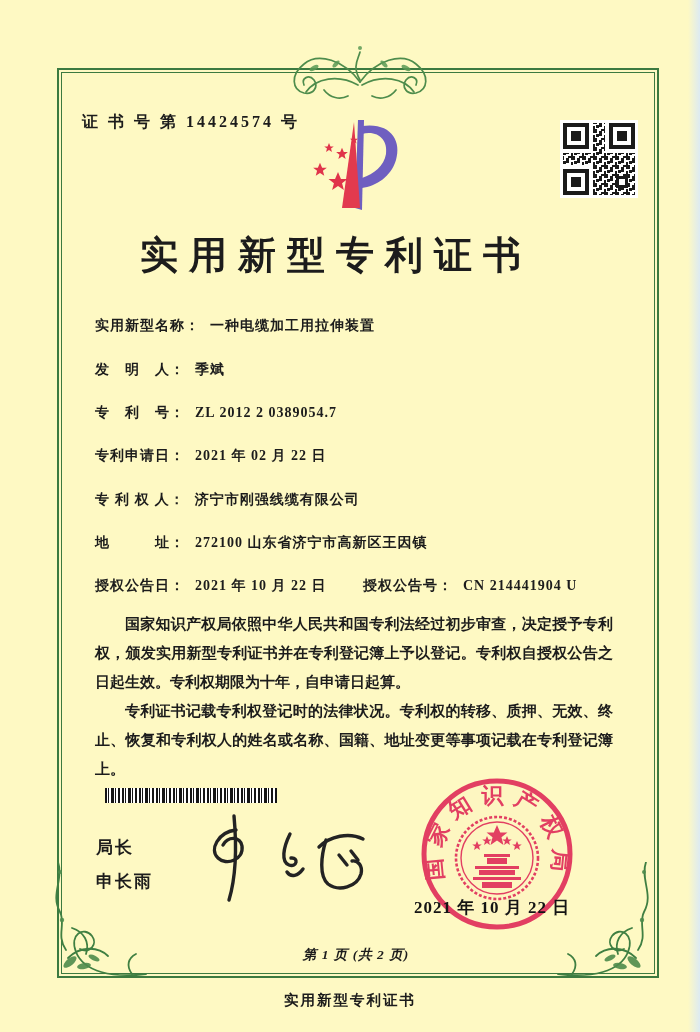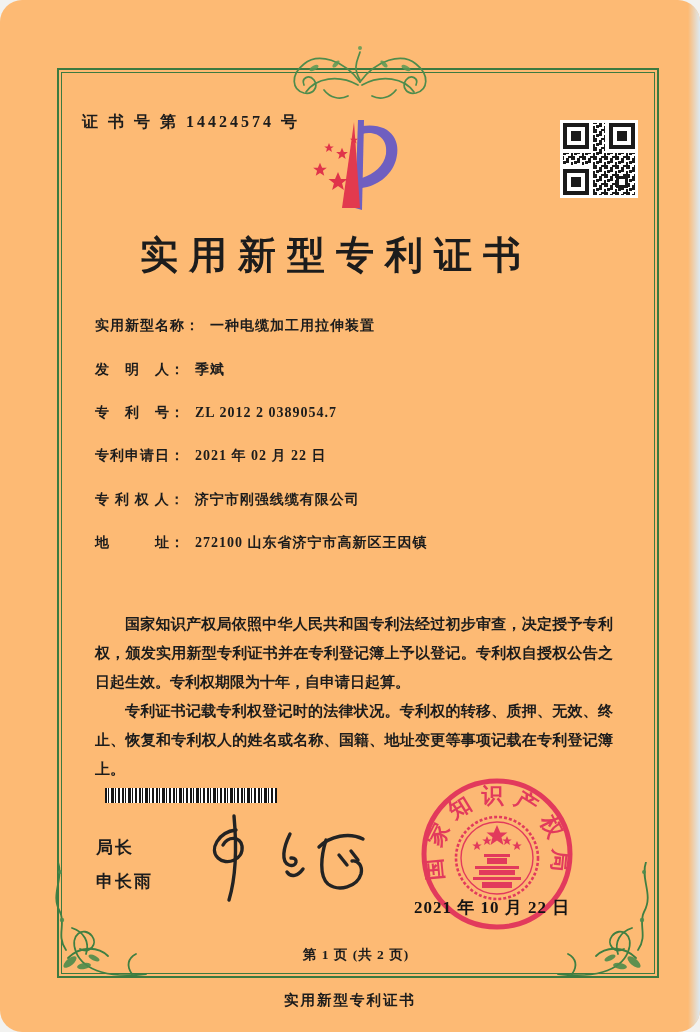--- a/index.html
+++ b/index.html
@@ -1,17 +1,17 @@
 <!DOCTYPE html>
 <html><head>
 <meta charset="utf-8">
 <style>
   html,body{margin:0;padding:0;background:#f2f2f0;}
-  .page{position:relative;width:700px;height:1032px;margin:0 auto;background:#fdba74;overflow:hidden;
-        font-family:"Liberation Serif",serif;color:#1c1c1c;border-radius:22px;}
+  .page{position:relative;width:700px;height:1032px;margin:0 auto;background:#fef9c3;overflow:hidden;
+        font-family:"Liberation Serif",serif;color:#1c1c1c;}
   .page::after{content:"";position:absolute;top:0;right:0;bottom:0;width:12px;
         background:linear-gradient(90deg,rgba(214,232,242,0),#dceaf3);pointer-events:none;}
   .abs{position:absolute;}
   
   .frame{left:57px;top:68px;width:598px;height:906px;border:2px solid #3c7a40;}
   .frame-inner{position:absolute;left:2px;top:2px;right:2px;bottom:2px;border:1px solid #3c7a40;}
   
   .cert-no{left:82px;top:112px;font-size:16px;font-weight:600;letter-spacing:3px;}
   .logo{left:298px;top:112px;}
   .qr{left:560px;top:120px;}
@@ -30,21 +30,21 @@
     background:repeating-linear-gradient(90deg,#151515 0 2px,#fff 2px 3px,#151515 3px 4px,#fff 4px 6px,
       #151515 6px 9px,#fff 9px 10px,#151515 10px 11px,#fff 11px 13px,#151515 13px 15px,#fff 15px 17px);}
   
   .signer-title{left:96px;top:836px;font-size:17px;font-weight:700;font-family:"Liberation Sans",sans-serif;letter-spacing:2px;}
   .signer-name{left:96px;top:870px;font-size:17px;font-weight:700;font-family:"Liberation Sans",sans-serif;letter-spacing:2px;}
   .signature{left:192px;top:808px;}
   
   .seal{left:402px;top:762px;opacity:.93;}
   .seal-date{left:414px;top:896px;font-size:17px;font-weight:700;letter-spacing:1px;color:#141414;}
   
-  .page-num{left:57px;top:946px;width:598px;text-align:center;font-size:13.5px;font-weight:600;letter-spacing:1px;}
+  .page-num{left:57px;top:946px;width:598px;text-align:center;font-size:13.5px;font-weight:600;letter-spacing:1px;font-style:italic;}
   .back-note{left:0;top:991px;width:700px;text-align:center;font-size:14.5px;font-weight:700;letter-spacing:2px;}
   .ornament{pointer-events:none;}
   .orn-top{left:278px;top:30px;}
   .orn-bl{left:36px;top:862px;}
   .orn-br{left:552px;top:862px;transform:scaleX(-1);}
 </style>
 </head>
 <body>
 
 <div class="page">
@@ -175,20 +175,26 @@
   </div>
   <div class="abs field-row" style="top:447px;">
     <span class="field-label">专利申请日：</span><span class="field-value">2021 年 02 月 22 日</span>
   </div>
   <div class="abs field-row" style="top:491px;">
     <span class="field-label">专 利 权 人：</span><span class="field-value">济宁市刚强线缆有限公司</span>
   </div>
   <div class="abs field-row" style="top:534px;">
     <span class="field-label">地　　　址：</span><span class="field-value">272100 山东省济宁市高新区王因镇</span>
   </div>
+  <div class="abs field-row" style="top:577px;">
+    <span class="field-label">授权公告日：</span><span class="field-value">2021 年 10 月 22 日</span>
+    <span class="grant-pair2">
+      <span class="field-label">授权公告号：</span><span class="field-value">CN 214441904 U</span>
+    </span>
+  </div>
 
   <div class="abs body-text">
     <p>国家知识产权局依照中华人民共和国专利法经过初步审查，决定授予专利权，颁发实用新型专利证书并在专利登记簿上予以登记。专利权自授权公告之日起生效。专利权期限为十年，自申请日起算。</p>
     <p>专利证书记载专利权登记时的法律状况。专利权的转移、质押、无效、终止、恢复和专利权人的姓名或名称、国籍、地址变更等事项记载在专利登记簿上。</p>
   </div>
 
   <div class="abs barcode"></div>
 
   <div class="abs signer-title">局长</div>
   <div class="abs signer-name">申长雨</div>

